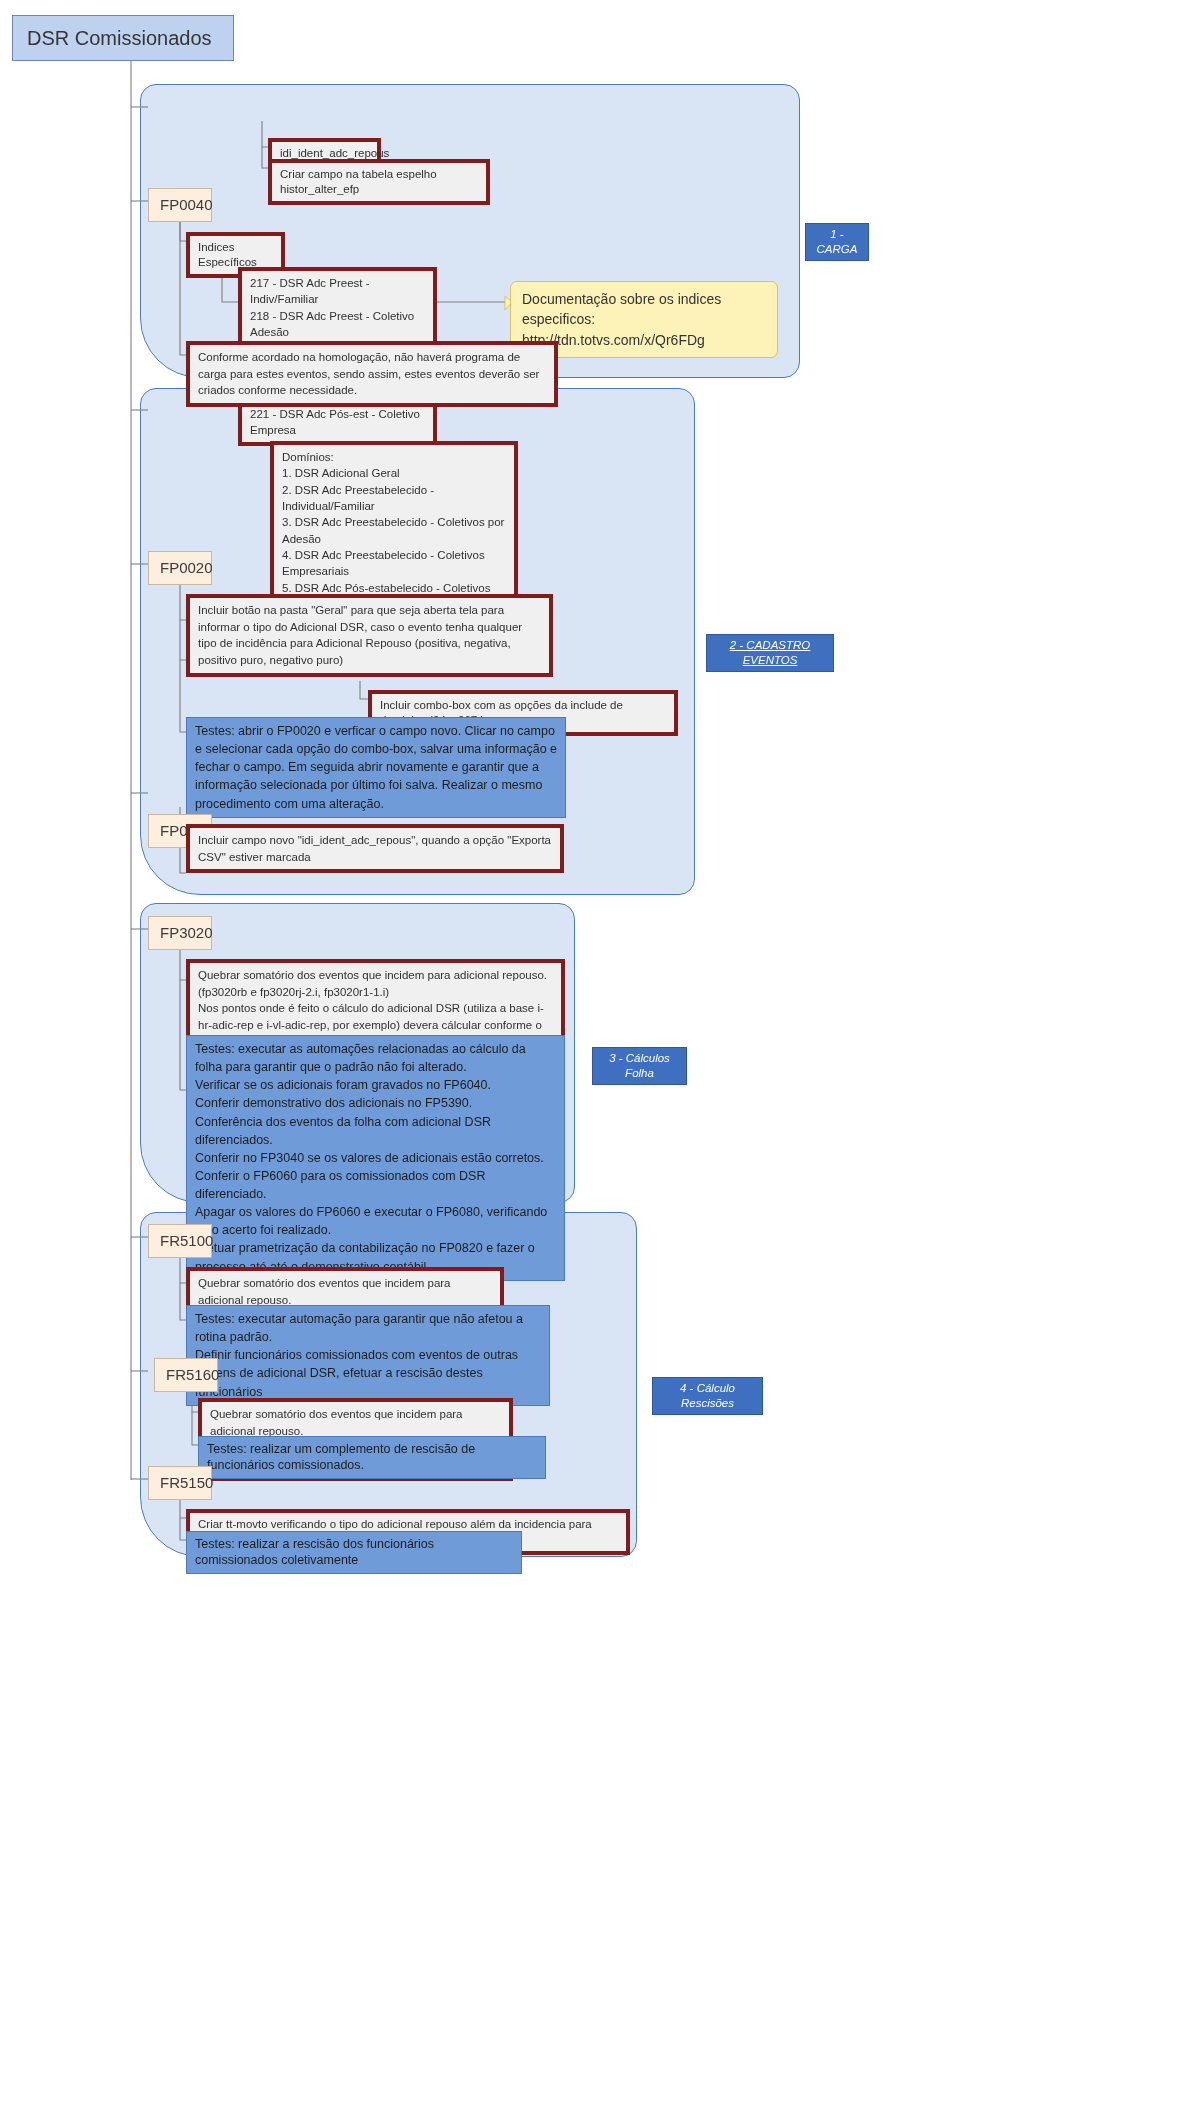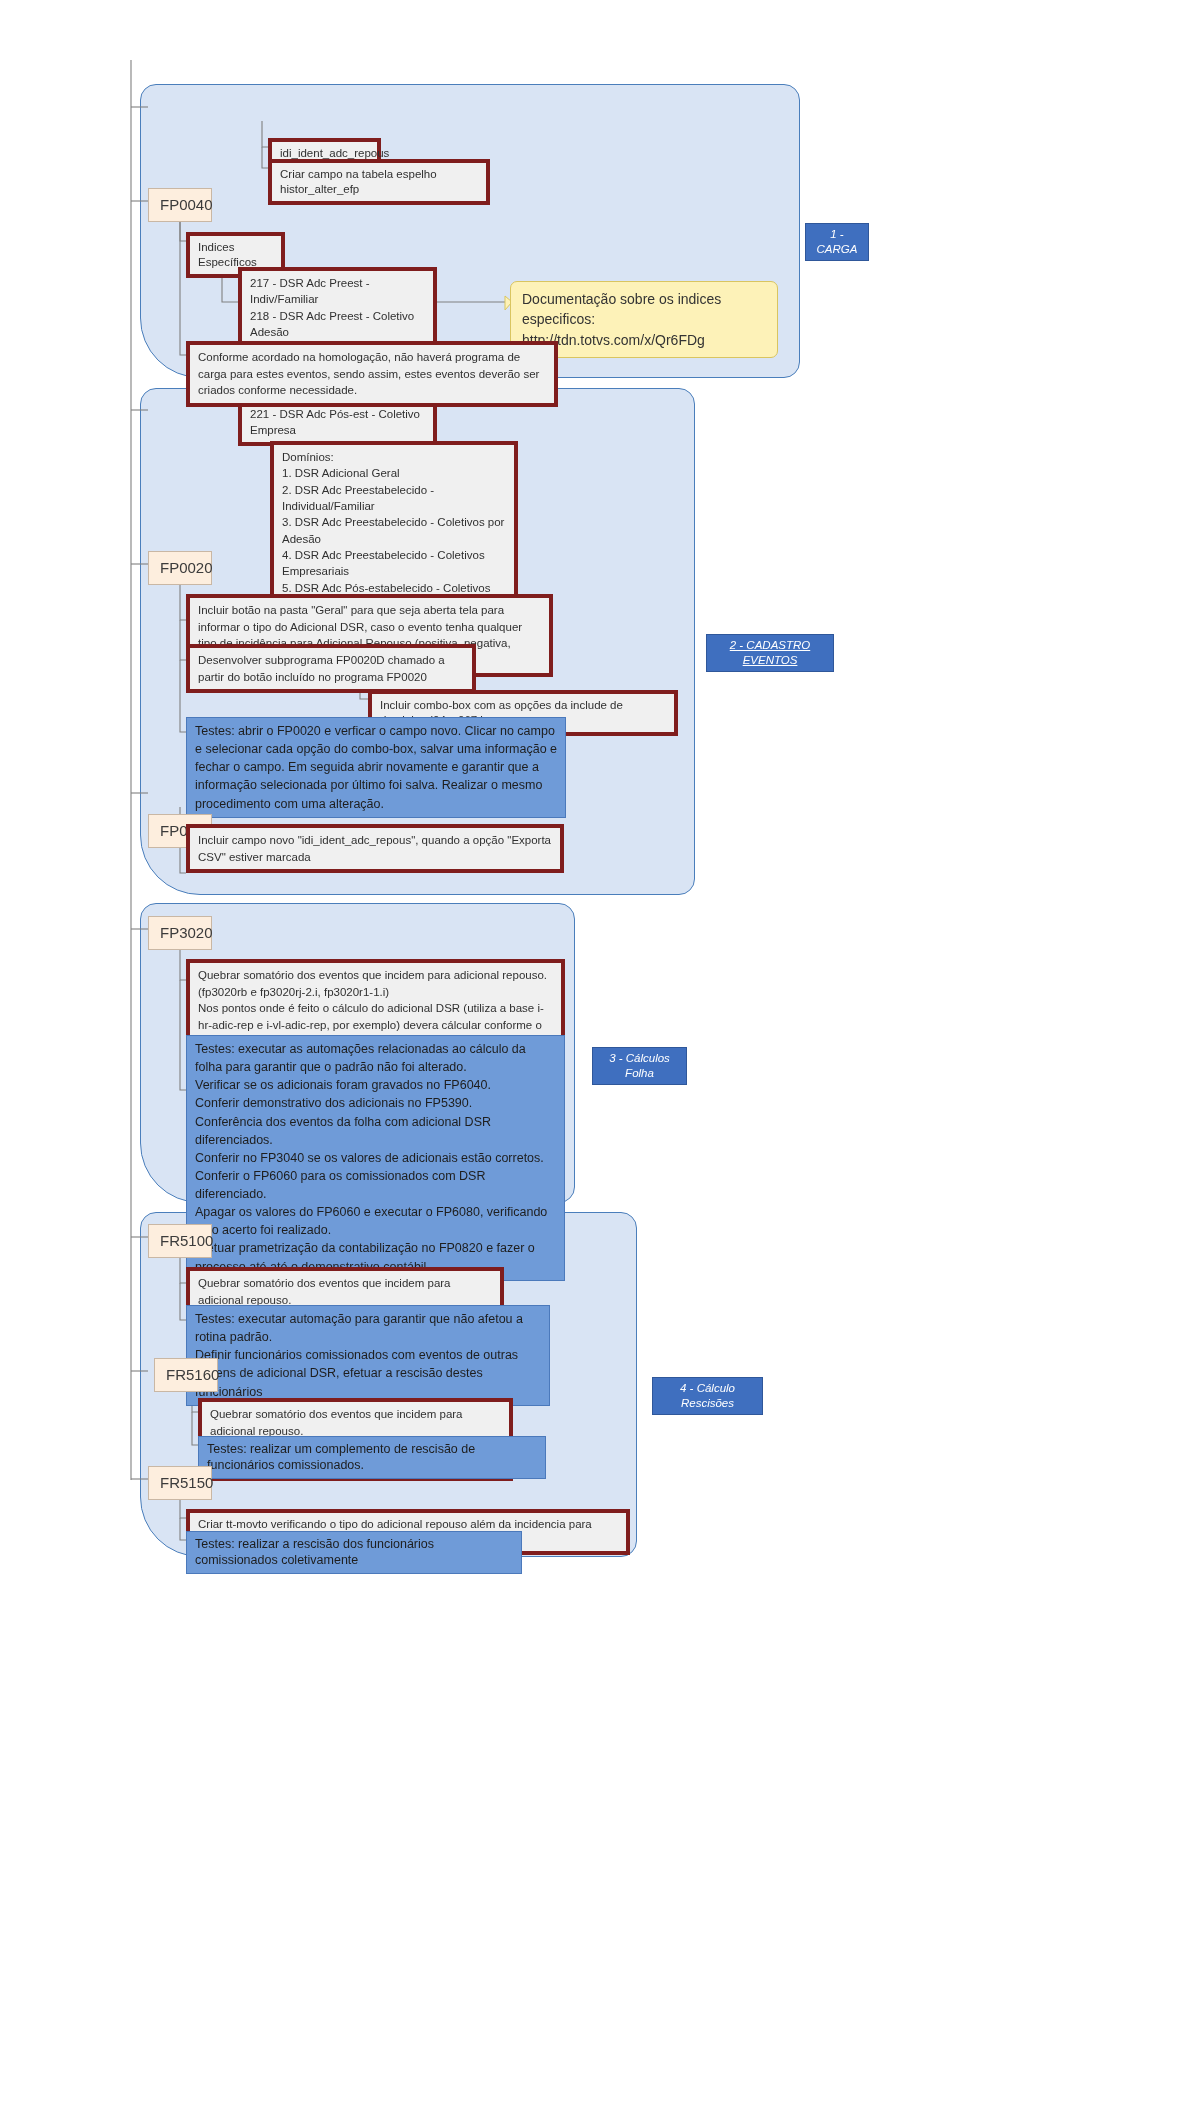--- a/index.html
+++ b/index.html
@@ -152,20 +152,21 @@
       <path d="M192,1385 L192,1412 L198,1412"></path>
       <path d="M192,1412 L192,1445 L198,1445"></path>
 
       <path d="M180,1493 L180,1518 L186,1518"></path>
       <path d="M180,1518 L180,1540 L186,1540"></path>
     </g>
 
     <polygon points="505,296 512,302 505,310" fill="#fdf2b8" stroke="#d9c560" stroke-width="1"></polygon>
   </svg>
 
+  <div class="node root" style="left:12px;top:15px;width:222px;">DSR Comissionados</div>
 
 
   <div class="node plain sm" style="left:268px;top:138px;width:113px;">idi_ident_adc_repous</div>
 
   <div class="node plain sm" style="left:268px;top:159px;width:222px;">Criar campo na tabela espelho histor_alter_efp</div>
 
   <div class="node topic" style="left:148px;top:188px;width:64px;">FP0040</div>
 
   <div class="node plain sm" style="left:186px;top:232px;width:99px;">Indices Específicos</div>
 
@@ -188,21 +189,20 @@
 2. DSR Adc Preestabelecido - Individual/Familiar
 3. DSR Adc Preestabelecido - Coletivos por Adesão
 4. DSR Adc Preestabelecido - Coletivos Empresariais
 5. DSR Adc Pós-estabelecido - Coletivos por Adesão
 6. DSR Adc Pós-estabelecido - Coletivos Empresariais</div>
 
   <div class="node topic" style="left:148px;top:551px;width:64px;">FP0020</div>
 
   <div class="node plain sm" style="left:186px;top:594px;width:367px;line-height:1.45;white-space:normal;">Incluir botão na pasta "Geral" para que seja aberta tela para informar o tipo do Adicional DSR, caso o evento tenha qualquer tipo de incidência para Adicional Repouso (positiva, negativa, positivo puro, negativo puro)</div>
 
-  <div class="node plain sm" style="left:186px;top:644px;width:290px;line-height:1.45;white-space:normal;">Desenvolver subprograma FP0020D chamado a partir do botão incluído no programa FP0020</div>
 
   <div class="node plain sm" style="left:368px;top:690px;width:310px;">Incluir combo-box com as opções da include de dominio - i04py067.i</div>
 
   <div class="node test" style="left:186px;top:717px;width:380px;line-height:1.45;white-space:normal;">Testes: abrir o  FP0020 e verficar o campo novo. Clicar no campo e selecionar cada opção do combo-box, salvar uma informação e fechar o campo. Em seguida abrir novamente e garantir que a informação selecionada por último foi salva. Realizar o mesmo procedimento com uma alteração.</div>
 
   <div class="node topic" style="left:148px;top:814px;width:64px;">FP0021</div>
 
   <div class="node plain sm" style="left:186px;top:824px;width:378px;line-height:1.45;white-space:normal;">Incluir campo novo "idi_ident_adc_repous", quando a opção "Exporta CSV" estiver marcada</div>
 
 

